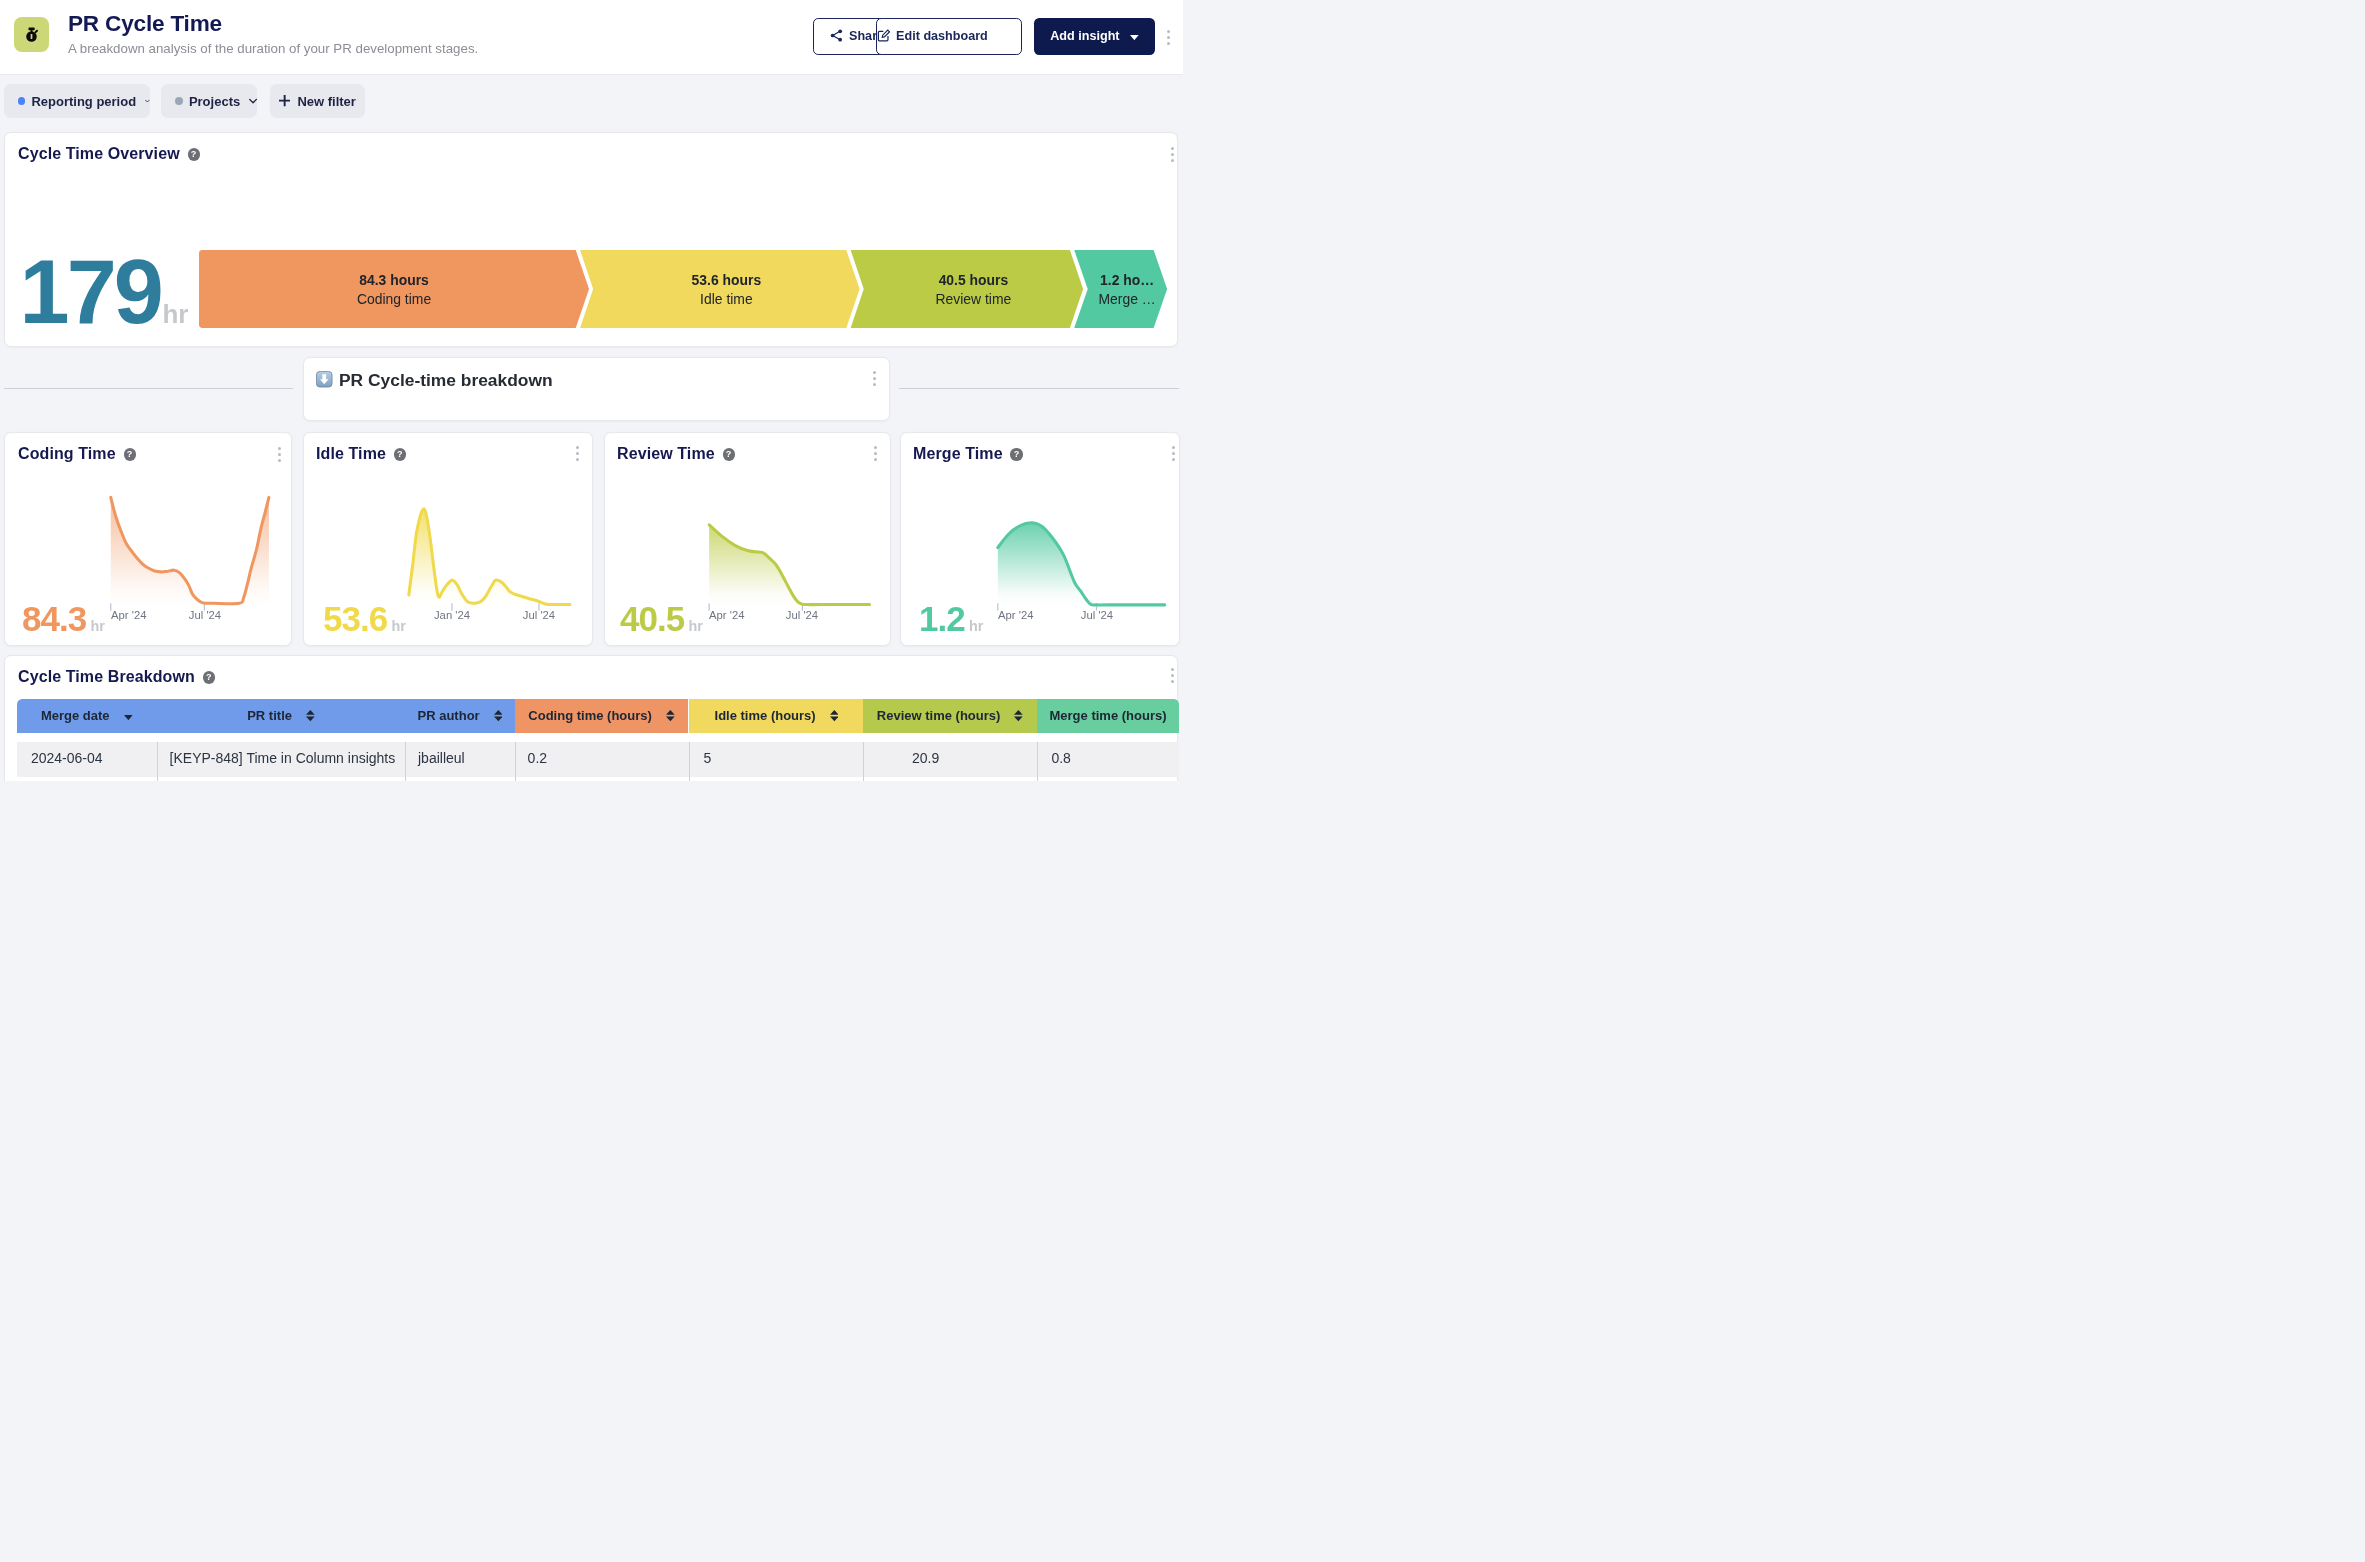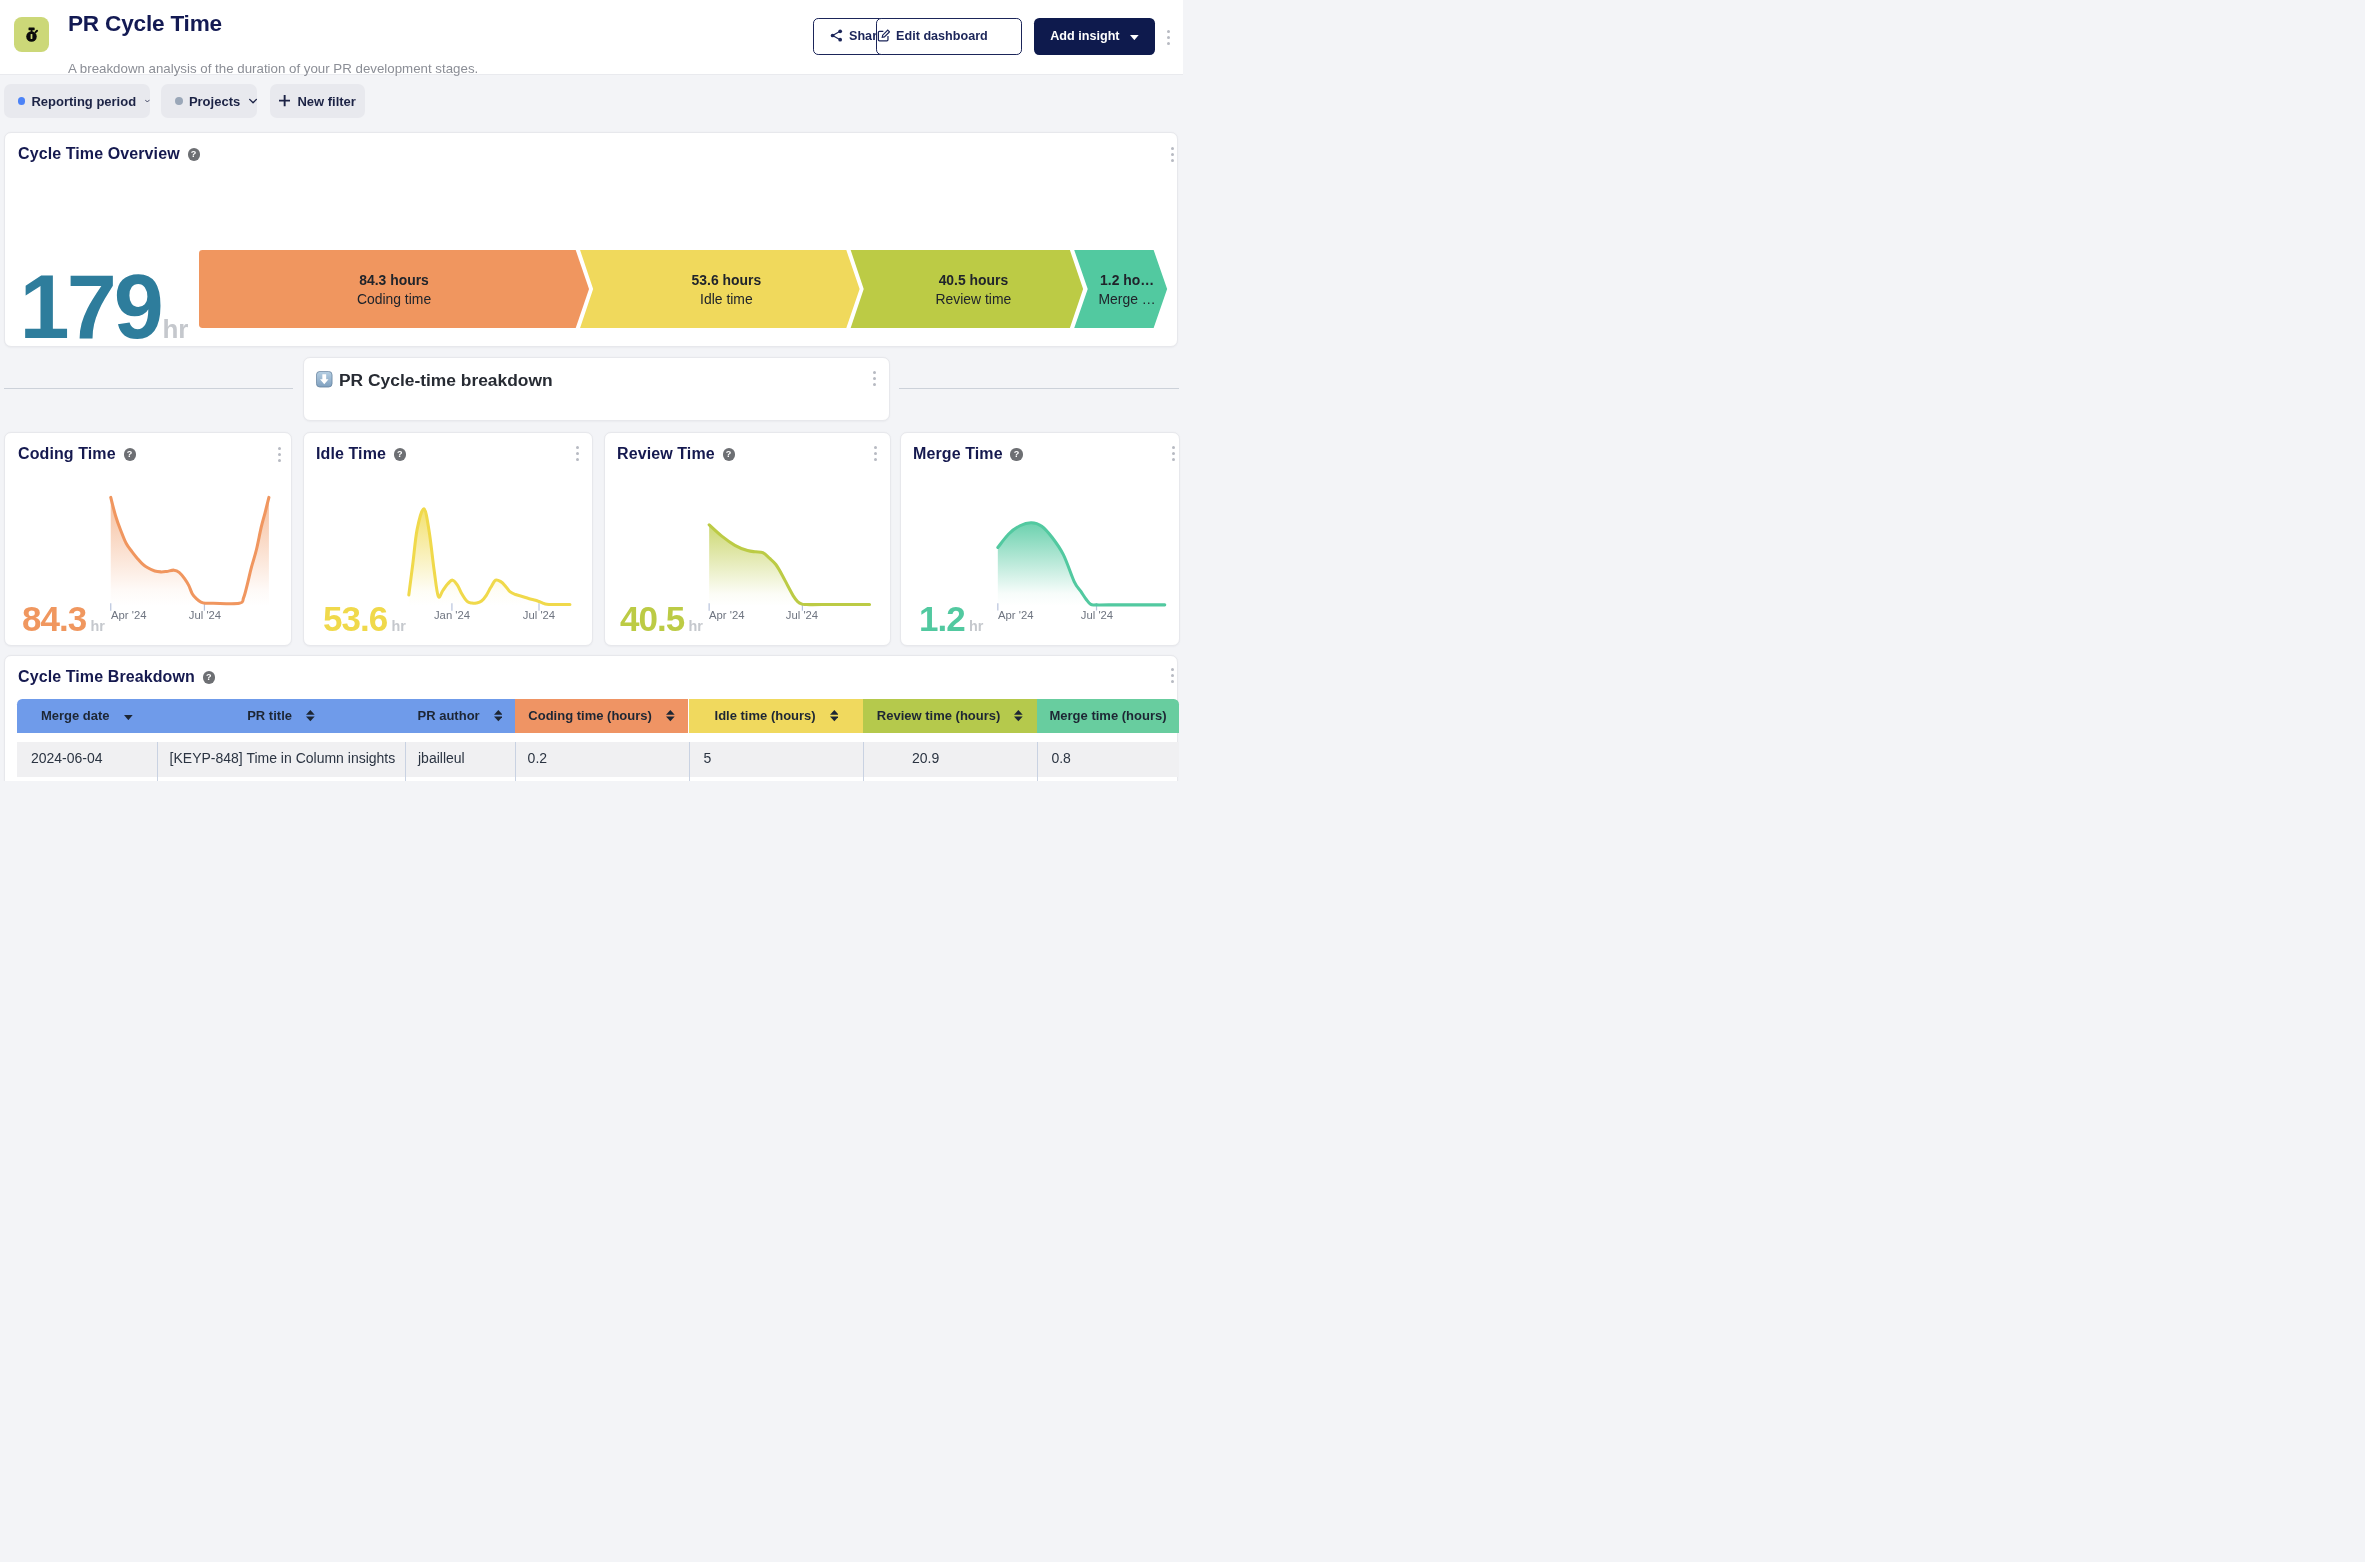--- a/index.html
+++ b/index.html
@@ -32,21 +32,21 @@
 <div class="abs" style="left:14px;top:16.5px;width:35px;height:35px;border-radius:7.8px;background:#ccd878;">
   <svg width="35" height="35" viewBox="0 0 40 40">
     <rect x="16.6" y="12.1" width="7" height="3.1" fill="#0b0b0b" rx="0.5"></rect>
     <rect x="19.1" y="14.8" width="2" height="2.5" fill="#0b0b0b"></rect>
     <line x1="24.7" y1="17.3" x2="26.3" y2="15.7" stroke="#0b0b0b" stroke-width="2.3" stroke-linecap="round"></line>
     <circle cx="20" cy="22.2" r="6" fill="#0b0b0b"></circle>
     <rect x="19" y="19.4" width="2" height="5.6" fill="#ccd878" rx="0.3"></rect>
   </svg>
 </div>
 <div class="abs" style="left:68px;top:10.5px;font-size:22.6px;font-weight:bold;color:#131a53;letter-spacing:-0.2px;">PR Cycle Time</div>
-<div class="abs" style="left:68px;top:41px;font-size:13.3px;color:#8b8e96;margin-top:20px;">A breakdown analysis of the duration of your PR development stages.</div>
+<div class="abs" style="left:68px;top:41px;font-size:13.3px;color:#8b8e96;">A breakdown analysis of the duration of your PR development stages.</div>
 
 <div class="abs" style="left:776px;top:18px;width:88px;height:37px;border:1.3px solid #1b2559;border-radius:5.2px;background:#fff;color:#1b2559;font-size:12.6px;font-weight:bold;text-align:center;line-height:35px;margin-left:37px;">
   <svg width="13" height="13" viewBox="0 0 16 16" style="vertical-align:-1.7px;margin-right:6.1px;">
     <g fill="#1b2559">
         <circle cx="12.5" cy="2.8" r="2.3"></circle>
         <circle cx="3.2" cy="8" r="2.3"></circle>
         <circle cx="12.5" cy="13.2" r="2.3"></circle>
     <path d="M3.2 8 12.5 2.8 M3.2 8 12.5 13.2" stroke="#1b2559" stroke-width="1.6"></path>
       </g>
   </svg>Share</div>
@@ -86,21 +86,21 @@
     </svg>New filter
 </div>
 
 <div class="card" style="left:4.4px;top:132px;width:1174px;height:215px;"></div>
 <div class="abs ctitle" style="left:18px;top:145px;">Cycle Time Overview<span class="help">?</span></div>
 <div class="dots" style="left:1171px;top:147px;">
     <span></span>
     <span></span>
     <span></span>
   </div>
-<div class="abs num" style="left:19.6px;top:262px;font-size:90px;letter-spacing:-3px;color:#2e7d9c;">179<span class="hr" style="font-size:26px;letter-spacing:0;margin-left:1.7px;">hr</span></div>
+<div class="abs num" style="left:19.6px;top:247px;font-size:90px;letter-spacing:-3px;color:#2e7d9c;">179<span class="hr" style="font-size:26px;letter-spacing:0;margin-left:1.7px;">hr</span></div>
 
 <svg class="abs" style="left:199px;top:250px;" width="969" height="78" viewBox="0 0 1113 89.5">
   <g>
     <path d="M4 0 H432.7 L448 44.75 L432.7 89.5 H4 A4 4 0 0 1 0 85.5 V4 A4 4 0 0 1 4 0 Z" fill="#f0965f"></path>
     <path d="M437.7 0 H743.5 L758.8 44.75 L743.5 89.5 H437.7 L452.7 44.75 Z" fill="#f0d95c"></path>
     <path d="M748.5 0 H1000.3 L1015.5 44.75 L1000.3 89.5 H748.5 L763.5 44.75 Z" fill="#bccb45"></path>
     <path d="M1005.3 0 H1096.5 L1112 44.75 L1096.5 89.5 H1005.3 L1020.8 44.75 Z" fill="#52c9a0"></path>
   </g>
   <g font-family="Liberation Sans, sans-serif" font-size="16" fill="#20242b" text-anchor="middle">
     <text x="224" y="40" font-weight="bold">84.3 hours</text>

